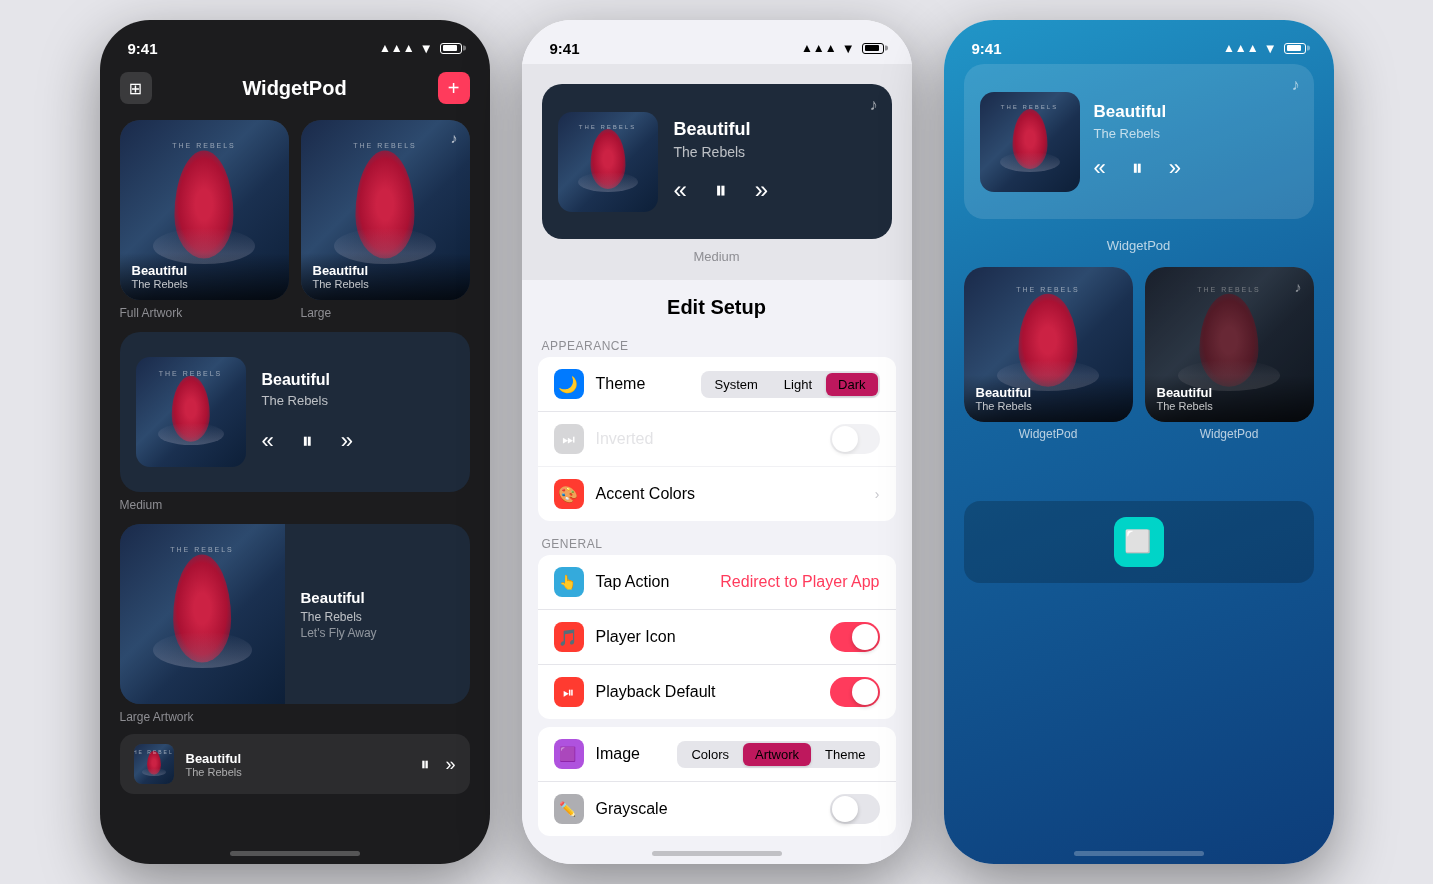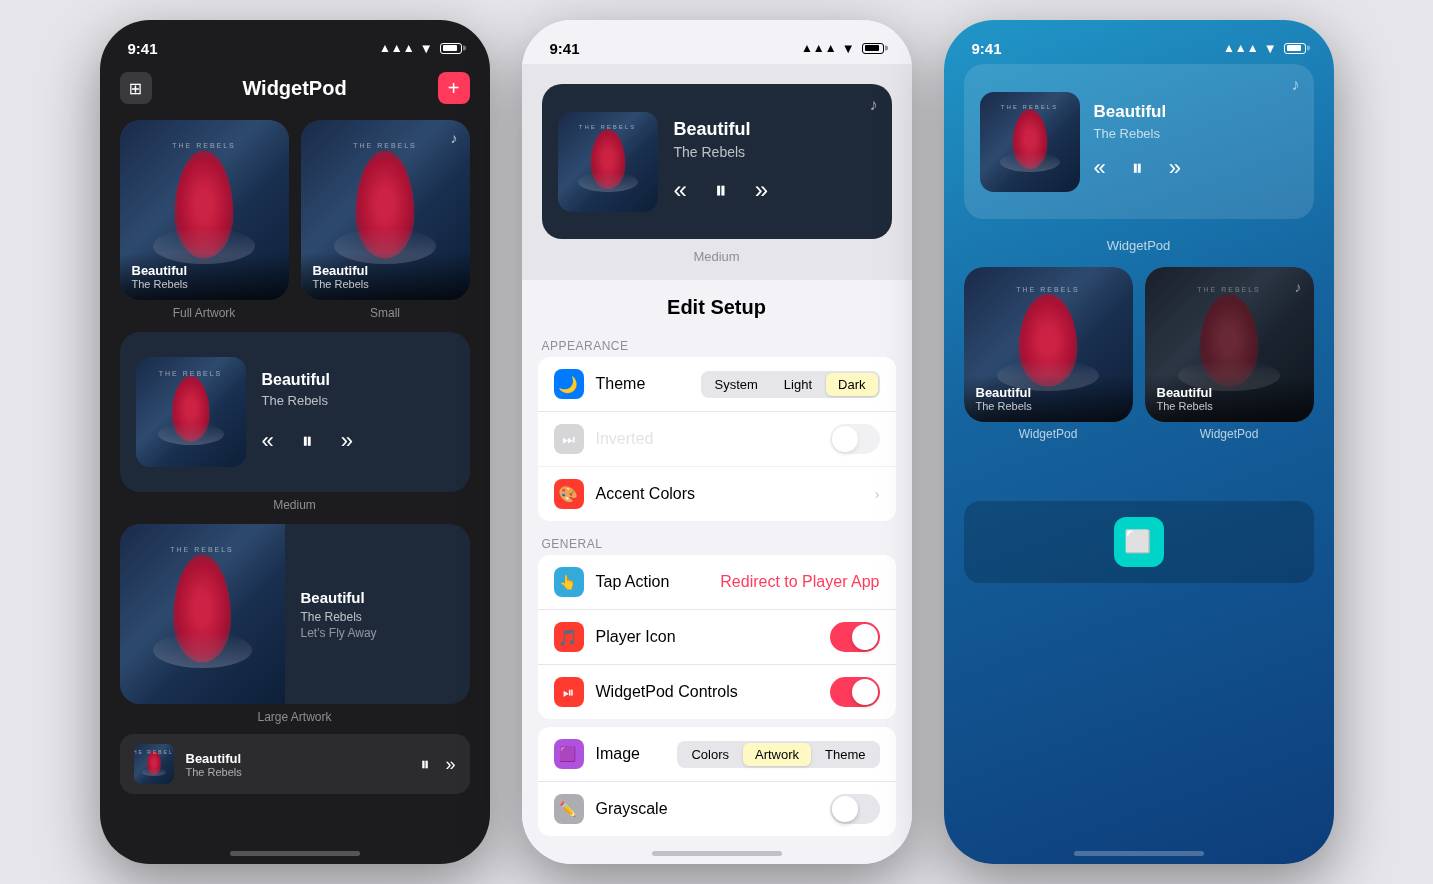--- a/index.html
+++ b/index.html
@@ -83,21 +83,20 @@
     .widget-overlay {
       position: absolute;
       bottom: 0; left: 0; right: 0;
       background: linear-gradient(transparent, rgba(0,0,0,0.7));
       padding: 10px 12px;
     }
     .widget-song { font-size: 13px; font-weight: 700; color: white; }
     .widget-artist { font-size: 11px; color: rgba(255,255,255,0.75); }
 
     .widget-label {
-      text-align: center;
       font-size: 12px;
       color: #8e8e93;
       margin-top: 6px;
     }
     .medium-song { font-size: 16px; font-weight: 700; color: white; margin-bottom: 4px; }
     .medium-artist { font-size: 13px; color: rgba(255,255,255,0.7); margin-bottom: 20px; }
     .medium-controls { display: flex; gap: 28px; align-items: center; }
 
     
     .now-playing-bar {
@@ -210,21 +209,21 @@
       gap: 2px;
     }
     .seg-btn {
       padding: 4px 12px;
       border-radius: 6px;
       font-size: 13px;
       font-weight: 500;
       cursor: pointer;
       color: #000;
     }
-    .seg-btn.active { background: #fef9c3; box-shadow: 0 1px 3px rgba(0,0,0,0.15); }
+    .seg-btn.active { background: #be185d; box-shadow: 0 1px 3px rgba(0,0,0,0.15); }
 
     
     .toggle {
       width: 50px; height: 30px;
       border-radius: 15px;
       position: relative;
       flex-shrink: 0;
     }
     .toggle.on { background: #ff3b5c; }
     .toggle.off { background: #e5e5ea; }
@@ -407,21 +406,21 @@
           <div class="widget-card small">
             <div class="art-sim" style="position:absolute;top:0;left:0;width:100%;height:100%;">
               <span class="art-rebels-text">THE REBELS</span>
             </div>
             <div style="position:absolute;top:10px;right:12px;font-size:14px;color:rgba(255,255,255,0.7);">♪</div>
             <div class="widget-overlay">
               <div class="widget-song">Beautiful</div>
               <div class="widget-artist">The Rebels</div>
             </div>
           </div>
-          <div class="widget-label">Small</div>
+          <div class="widget-label">Large</div>
         </div>
       </div>
 
       <div style="display:flex;flex-direction:column;margin-bottom:12px;">
         <div style="border-radius:20px;overflow:hidden;background:#1e2a3a;">
           <div style="display:flex;align-items:center;padding:16px;height:160px;">
             <div style="width:110px;height:110px;border-radius:14px;overflow:hidden;flex-shrink:0;position:relative;">
               <div class="art-sim" style="width:100%;height:100%;">
                 <span class="art-rebels-text">THE REBELS</span>
               </div>
@@ -554,21 +553,21 @@
           <div class="settings-row">
             <div class="row-icon icon-red">🎵</div>
             <span class="row-label">Player Icon</span>
             <div class="toggle on">
               <div class="toggle-knob"></div>
             </div>
           </div>
 
           <div class="settings-row">
             <div class="row-icon icon-red" style="font-size:14px;">⏯</div>
-            <span class="row-label">WidgetPod Controls</span>
+            <span class="row-label">Playback Default</span>
             <div class="toggle on">
               <div class="toggle-knob"></div>
             </div>
           </div>
         </div>
 
         <div class="settings-group">
 
           <div class="settings-row">
             <div class="row-icon icon-purple" style="font-size:14px;">🟪</div>

